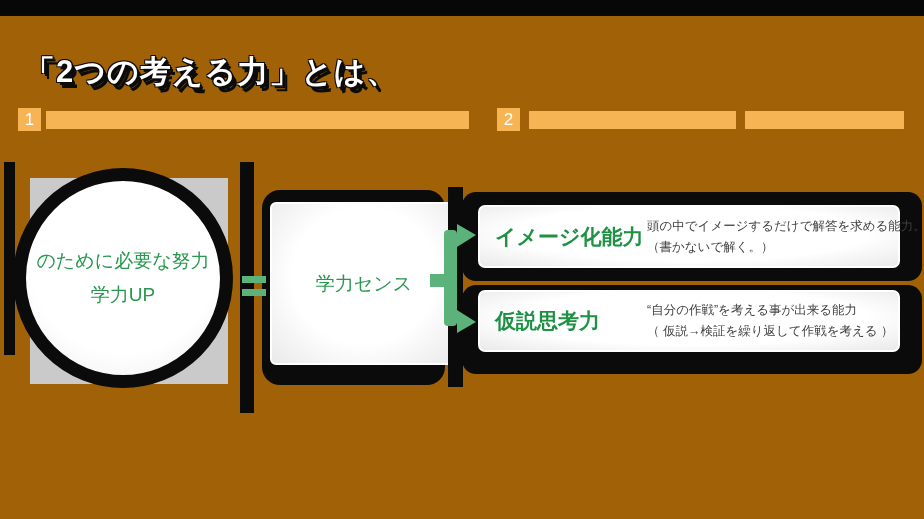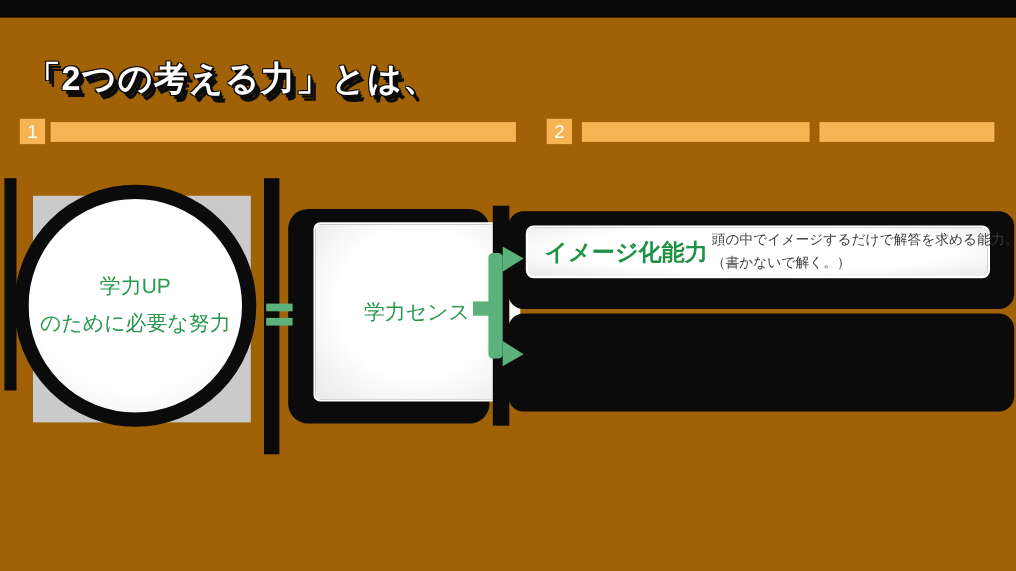--- a/index.html
+++ b/index.html
@@ -96,21 +96,21 @@
 
   .sense-frame {
     position: absolute;
     left: 262px; top: 190px;
     width: 183px; height: 195px;
     background: #0b0b0b;
     border-radius: 18px;
   }
   .sense-box {
     position: absolute;
-    left: 285px; top: 202px;
+    left: 270px; top: 202px;
     width: 188px; height: 163px;
     border: 2px solid #ffffff;
     border-radius: 6px;
     background: radial-gradient(ellipse at 50% 45%, #ffffff 55%, #e9e9e9 100%);
     display: flex;
     align-items: center;
     justify-content: center;
     text-align: right;
   }
   .sense-box span {
@@ -133,21 +133,21 @@
     position: absolute;
     left: 478px;
     width: 422px;
     border: 2px solid #ffffff;
     border-radius: 7px;
     background: radial-gradient(ellipse at 50% 45%, #ffffff 60%, #e9e9e9 100%);
     display: flex;
     align-items: center;
     padding-left: 15px;
   }
-  .box-a { top: 205px; height: 48px; justify-content: space-between; }
+  .box-a { top: 205px; height: 63px; justify-content: space-between; }
   .box-b { top: 290px; height: 62px; }
   .ability-title {
     flex: 0 0 152px;
     color: #1e9144;
     font-size: 21px;
     font-weight: bold;
     white-space: nowrap;
   }
   .ability-desc {
     color: #3f3f3f;
@@ -175,22 +175,22 @@
   <div class="hbar bar1"></div>
   <div class="step-num step2">2</div>
   <div class="hbar bar2"></div>
   <div class="hbar bar3"></div>
 
   <div class="vbar bar-left"></div>
 
   <div class="circle-shadow"></div>
   <div class="effort-circle">
     <div class="circle-text">
+      <div>のために必要な努力</div>
       <div>学力UP</div>
-      <div>のために必要な努力</div>
     </div>
   </div>
 
   <div class="vbar bar-mid"></div>
 
   <div class="equals">
       <i></i>
       <i></i>
     </div>
 
@@ -205,20 +205,27 @@
   <div class="frame frame-b"></div>
 
   <div class="ability box-a">
     <span class="ability-title">イメージ化能力</span>
     <div class="ability-desc">
       <div>頭の中でイメージするだけで解答を求める能力。</div>
       <div>（書かないで解く。）</div>
     </div>
   </div>
 
+  <div class="ability box-b">
+    <span class="ability-title">仮説思考力</span>
+    <div class="ability-desc">
+      <div>“自分の作戦”を考える事が出来る能力</div>
+      <div>（ 仮説→検証を繰り返して作戦を考える ）</div>
+    </div>
+  </div>
 
   <svg class="arrow-bracket" viewBox="0 0 50 112" xmlns="http://www.w3.org/2000/svg">
     <rect x="2" y="52" width="24" height="13" fill="#5bb27a"></rect>
     <rect x="16" y="8" width="13" height="96" rx="4" fill="#5bb27a"></rect>
     <polygon points="29,2 48,13 29,25" fill="#5bb27a"></polygon>
     <polygon points="29,88 48,100 29,111" fill="#5bb27a"></polygon>
   </svg>
 
 </div>
 

